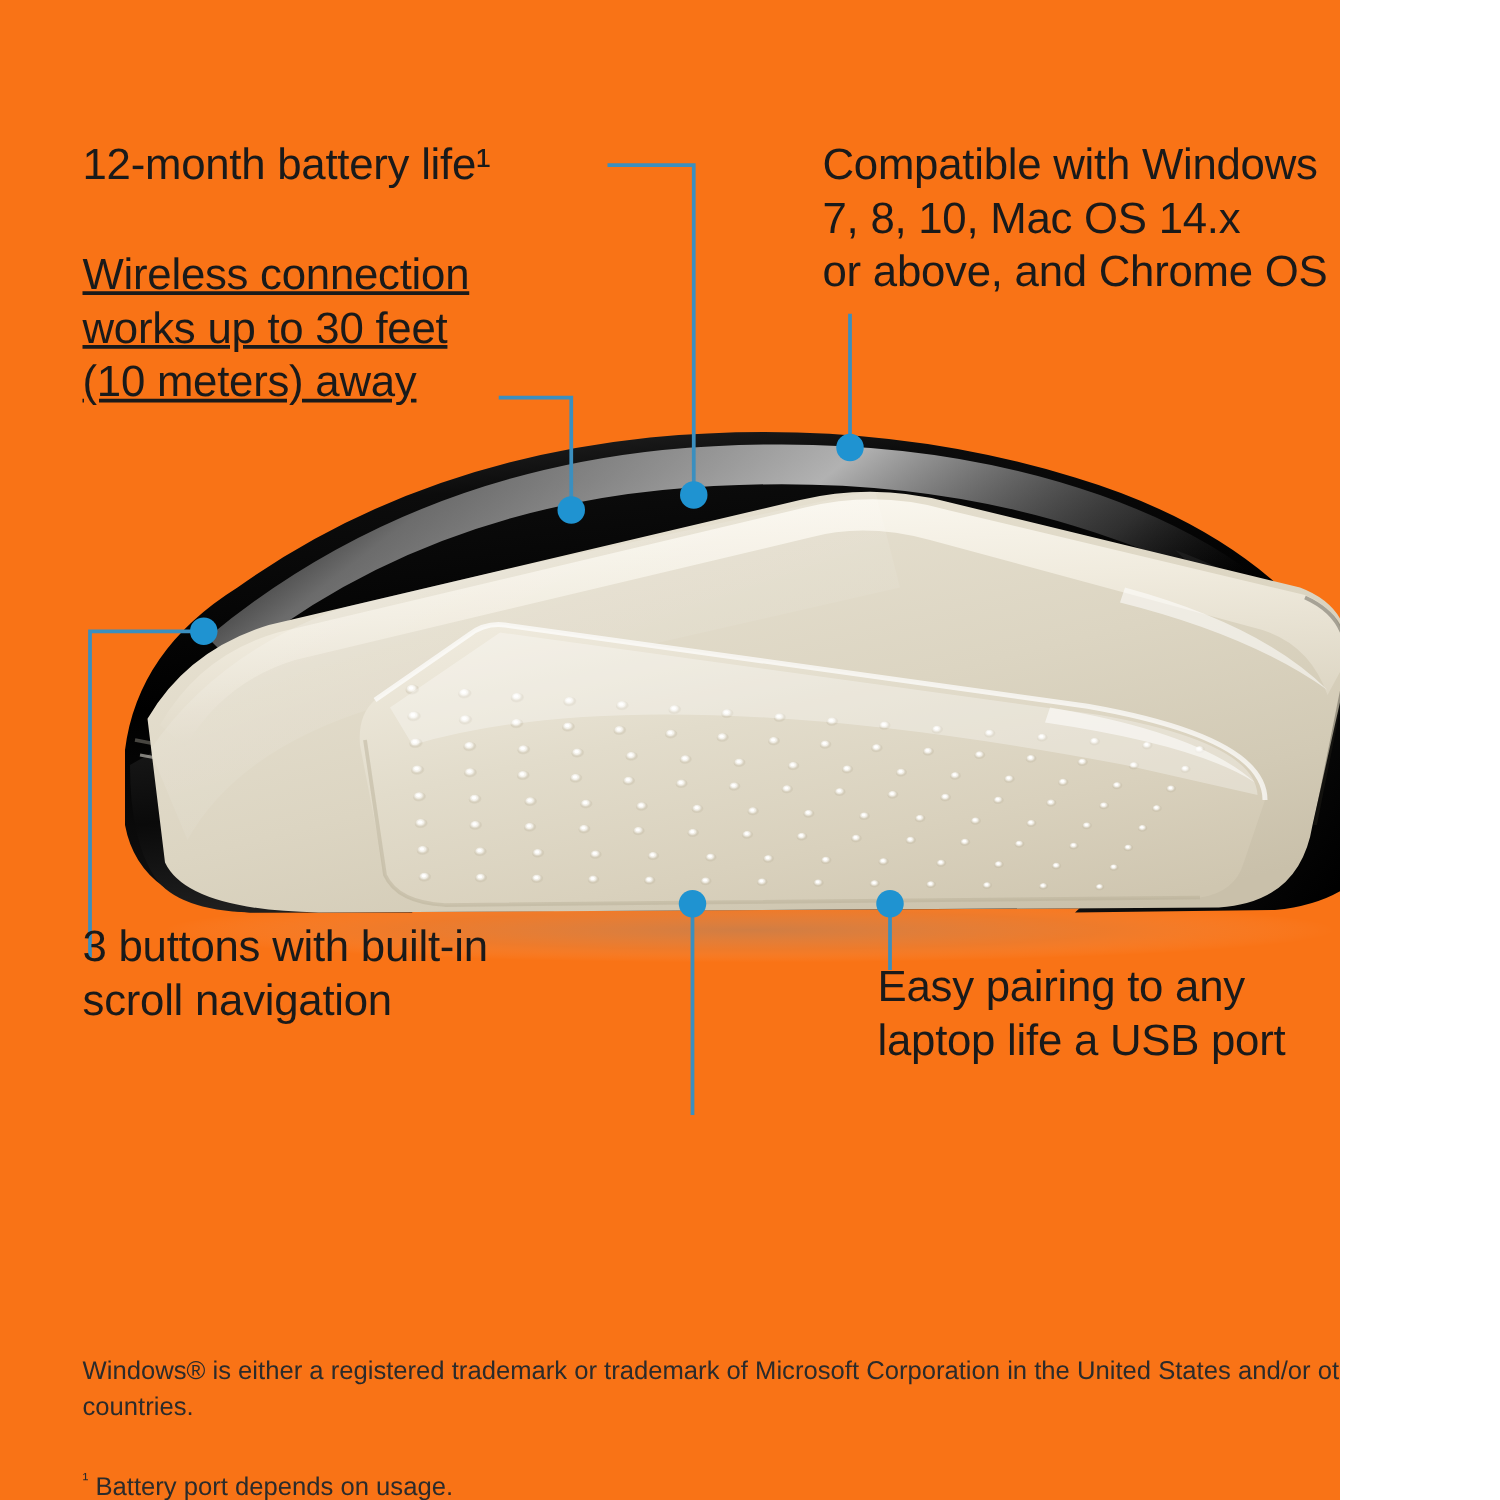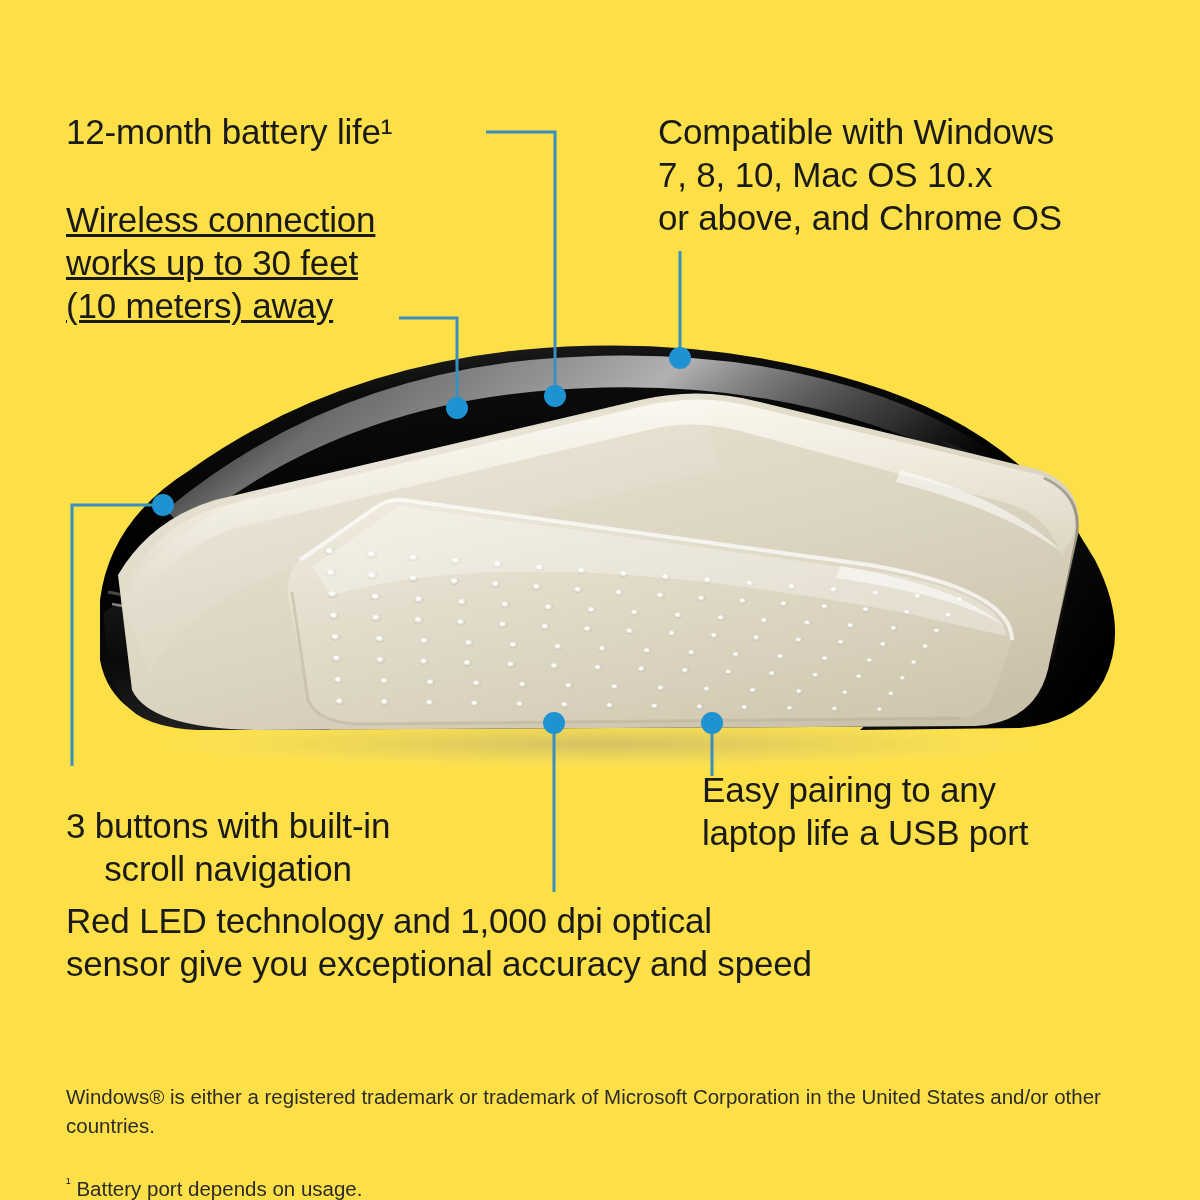--- a/index.html
+++ b/index.html
@@ -6,40 +6,40 @@
     margin: 0;
     padding: 0;
     background: #ffffff;
   }
   body {
     font-family: "Liberation Sans", sans-serif;
     -webkit-font-smoothing: antialiased;
   }
   #stage {
     position: relative;
-    width: 1200px;
+    width: 1072px;
     height: 1200px;
-    background: #fde047;
+    background: #f97316;
     overflow: hidden;
   }
 
   
   .callout-text {
     position: absolute;
     color: #1a1a1a;
     font-size: 35px;
     line-height: 43px;
     font-weight: 400;
     letter-spacing: -0.2px;
     white-space: pre-line;
   }
   #cal-battery   { left: 66px;  top: 110px; }
   #cal-wireless  { left: 66px;  top: 198px; text-decoration: underline; }
   #cal-compat    { left: 658px; top: 110px; }
-  #cal-buttons   { left: 66px;  top: 804px; text-align: center; }
+  #cal-buttons   { left: 66px;  top: 736px; }
   #cal-pairing   { left: 702px; top: 768px; }
   #cal-led       { left: 66px;  top: 899px; }
 
   
   #footnote {
     position: absolute;
     left: 66px;
     top: 1053px;
     width: 1090px;
     color: #2b2b2b;
@@ -494,30 +494,28 @@
     </g>
   </svg>
 
   <div class="callout-text" id="cal-battery">12-month battery life¹</div>
 
   <div class="callout-text" id="cal-wireless">Wireless connection
 works up to 30 feet
 (10 meters) away</div>
 
   <div class="callout-text" id="cal-compat">Compatible with Windows
-7, 8, 10, Mac OS 10.x
+7, 8, 10, Mac OS 14.x
 or above, and Chrome OS</div>
 
   <div class="callout-text" id="cal-buttons">3 buttons with built-in
 scroll navigation</div>
 
   <div class="callout-text" id="cal-pairing">Easy pairing to any
 laptop life a USB port</div>
 
-  <div class="callout-text" id="cal-led">Red LED technology and 1,000 dpi optical
-sensor give you exceptional accuracy and speed</div>
 
   <div id="footnote">
     <div>Windows® is either a registered trademark or trademark of Microsoft Corporation in the United States and/or other countries.</div>
     <div><span class="sup">¹</span> <span>Battery port depends on usage.</span></div>
   </div>
 
 </div>
 
 </body></html>

